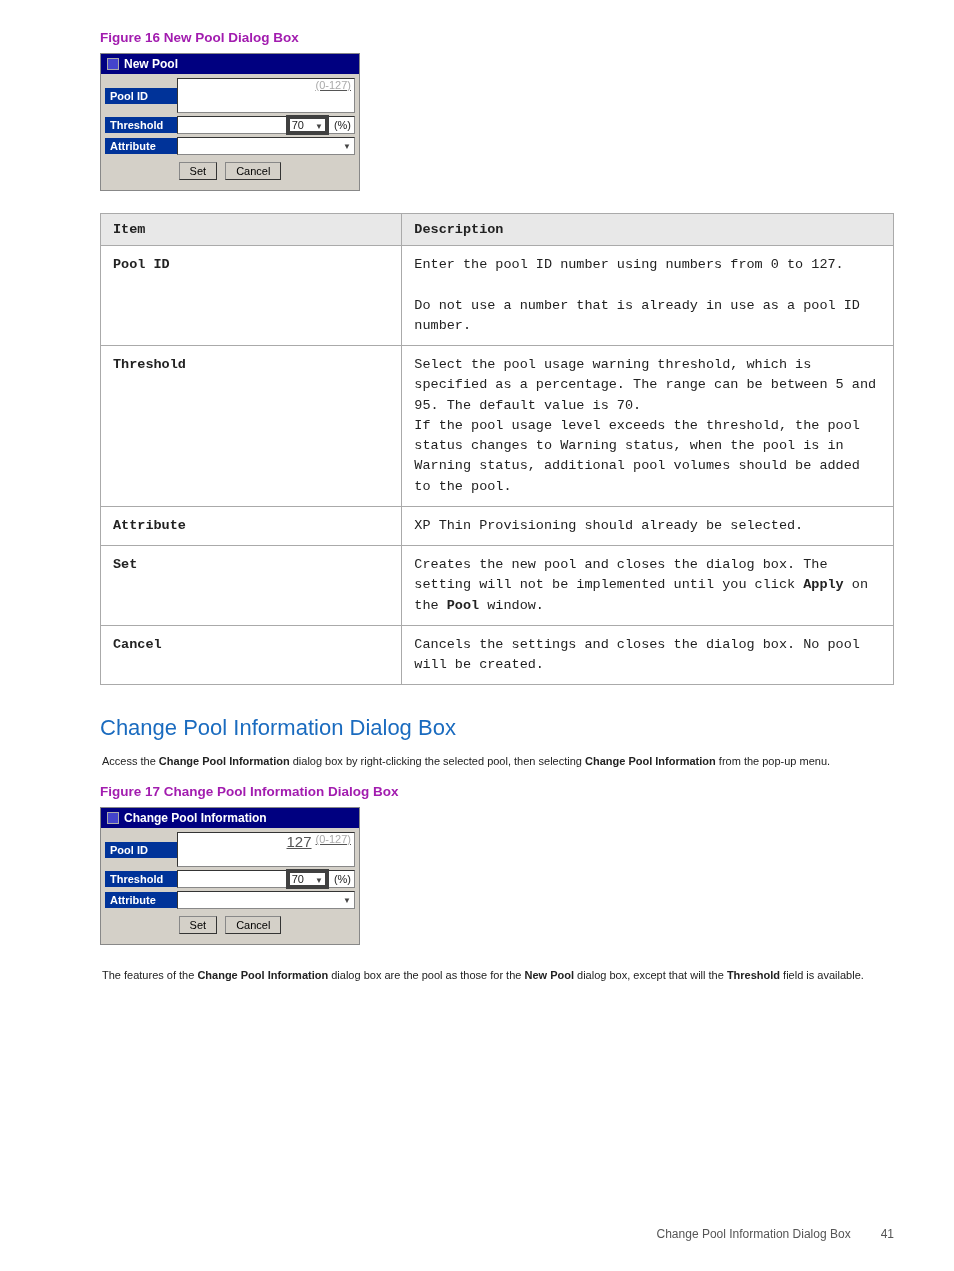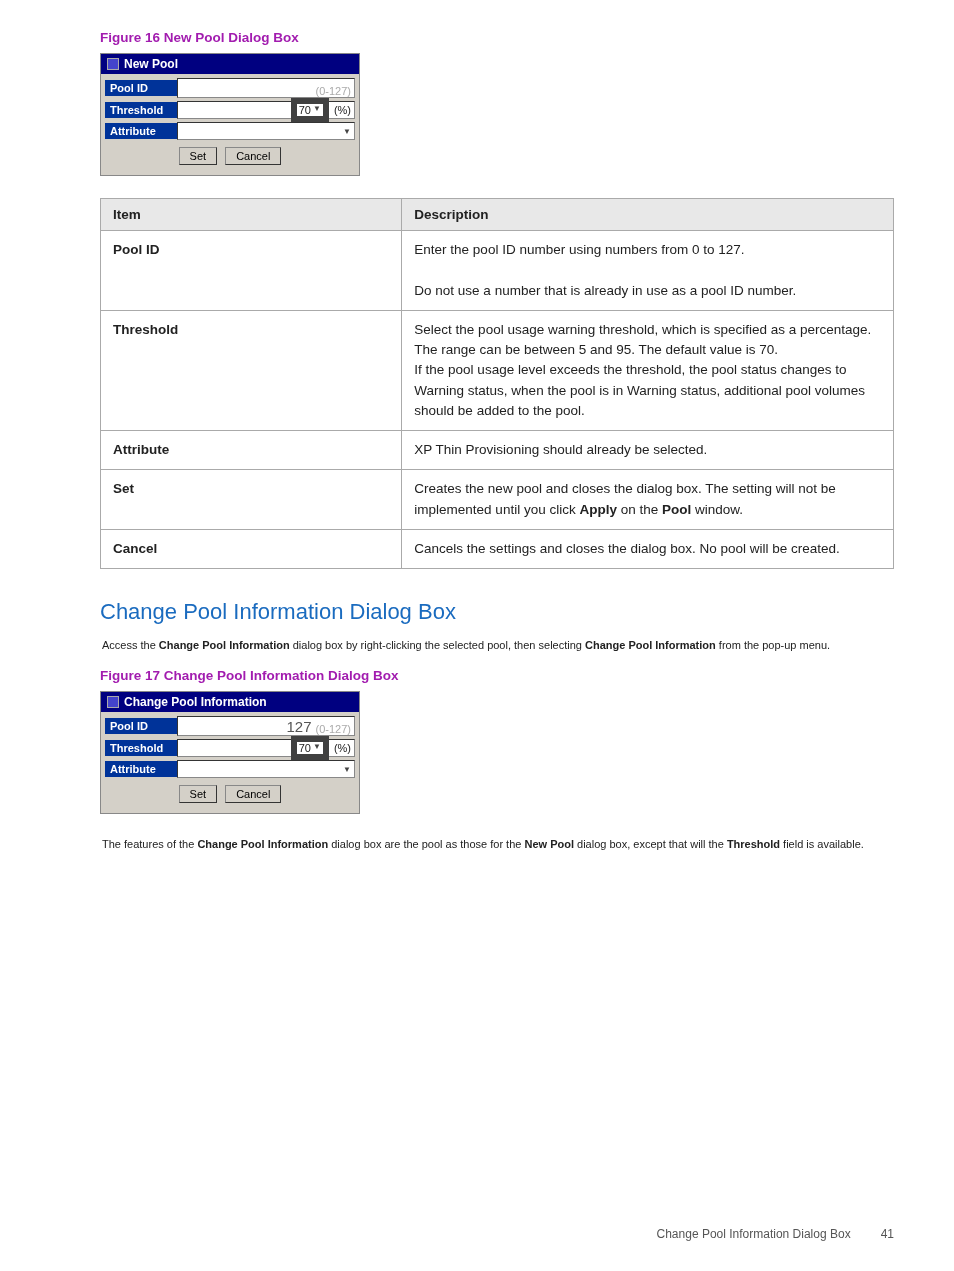--- a/index.html
+++ b/index.html
@@ -61,47 +61,48 @@
       padding: 2px 5px;
       width: 72px;
       font-size: 11px;
       font-weight: bold;
       flex-shrink: 0;
     }
     .dialog-field {
       background: #fff;
       border: 1px inset #888;
       flex: 1;
-      height: 20px;
-      display: flex;
-      align-items: flex-end;
+      height: 35px;
+      display: flex;
+      align-items: flex-start;
       padding: 0 3px;
       font-size: 11px;
       color: #555;
       justify-content: flex-end;
+      text-decoration: underline;
     }
     .dialog-field-threshold {
       background: #fff;
       border: 1px inset #888;
       height: 18px;
       display: flex;
       align-items: center;
       padding: 0 3px;
       font-size: 11px;
       flex: 1;
       justify-content: flex-end;
       gap: 2px;
     }
     .dialog-select-val {
       background: #fff;
-      border: 6px solid #404040;
+      border: 4px solid #404040;
       padding: 0 2px;
       display: flex;
-      align-items: flex-start;
-      gap: 2px;
+      align-items: flex-end;
+      gap: 11px;
       font-size: 11px;
     }
     .dialog-select-arrow {
       font-size: 8px;
       color: #444;
     }
     .dialog-pct {
       font-size: 11px;
       margin-left: 3px;
     }
@@ -117,20 +118,21 @@
       padding: 2px 10px;
       font-size: 11px;
       cursor: pointer;
     }
 
     
     .info-table {
       width: 100%;
       border-collapse: collapse;
       margin-bottom: 30px;
+      font-family: Liberation Mono, monospace;
     }
     .info-table th {
       background: #e8e8e8;
       border: 1px solid #aaa;
       padding: 8px 12px;
       text-align: left;
       font-weight: bold;
       font-size: 13.5px;
     }
     .info-table td {

